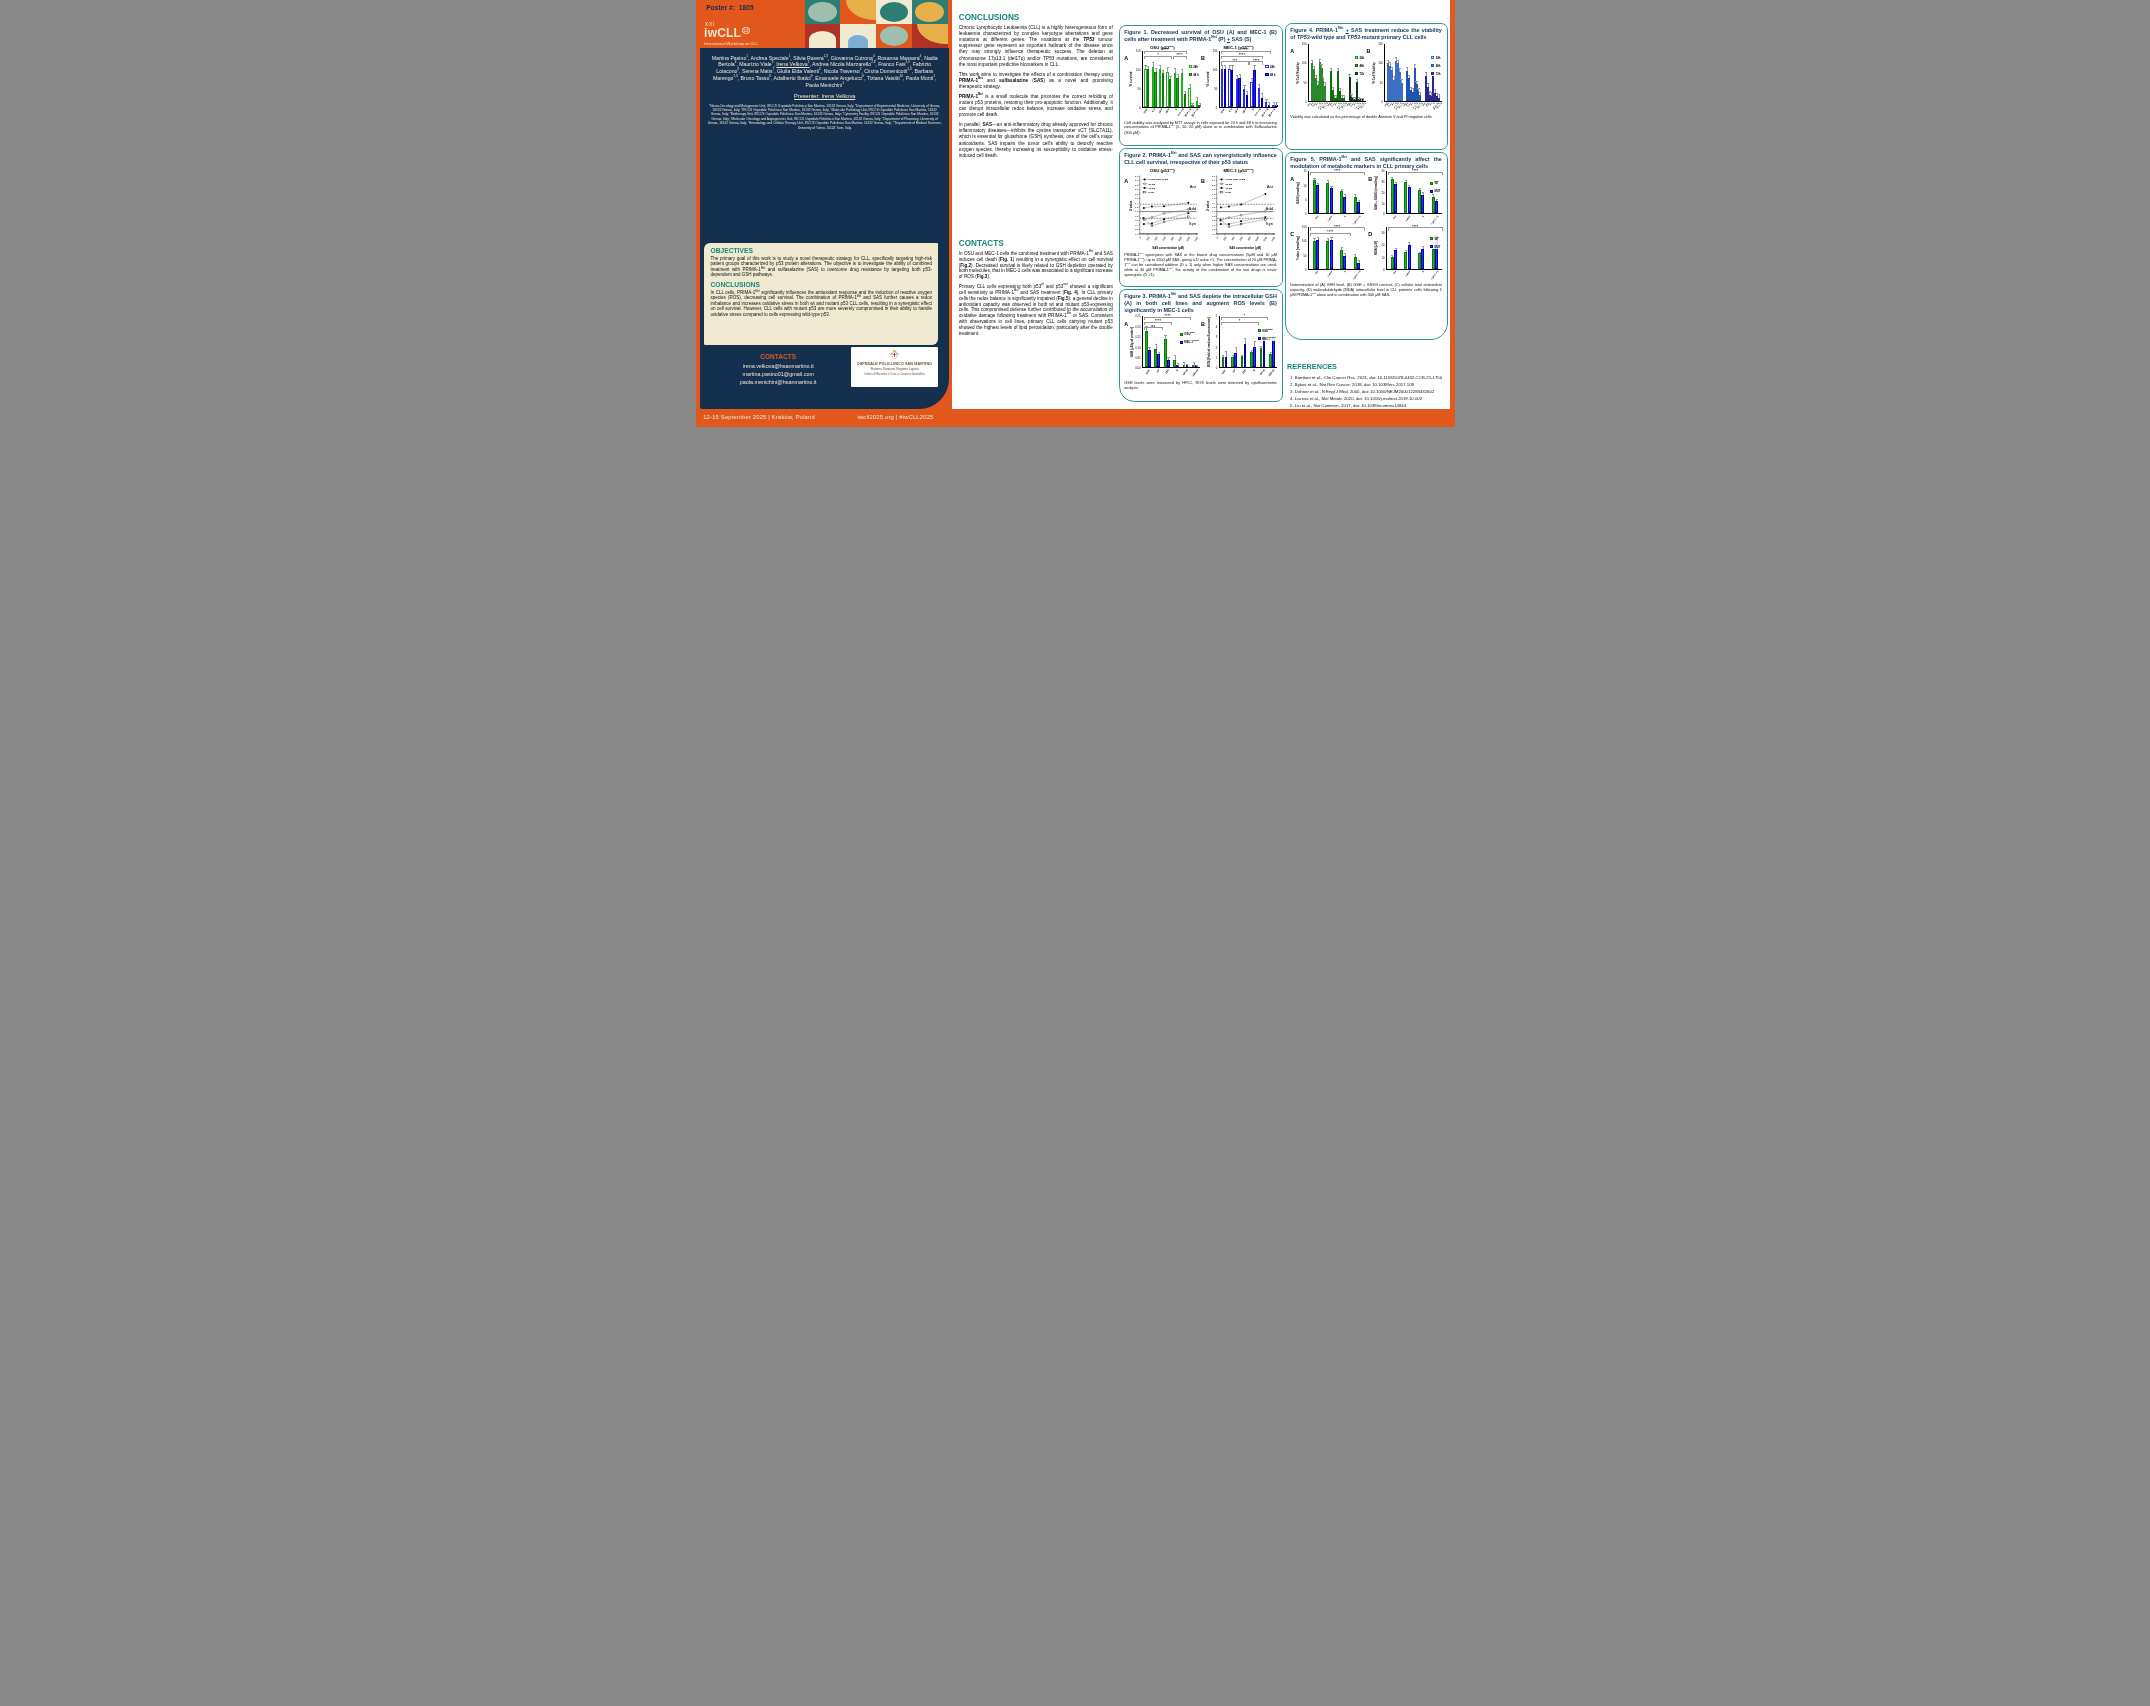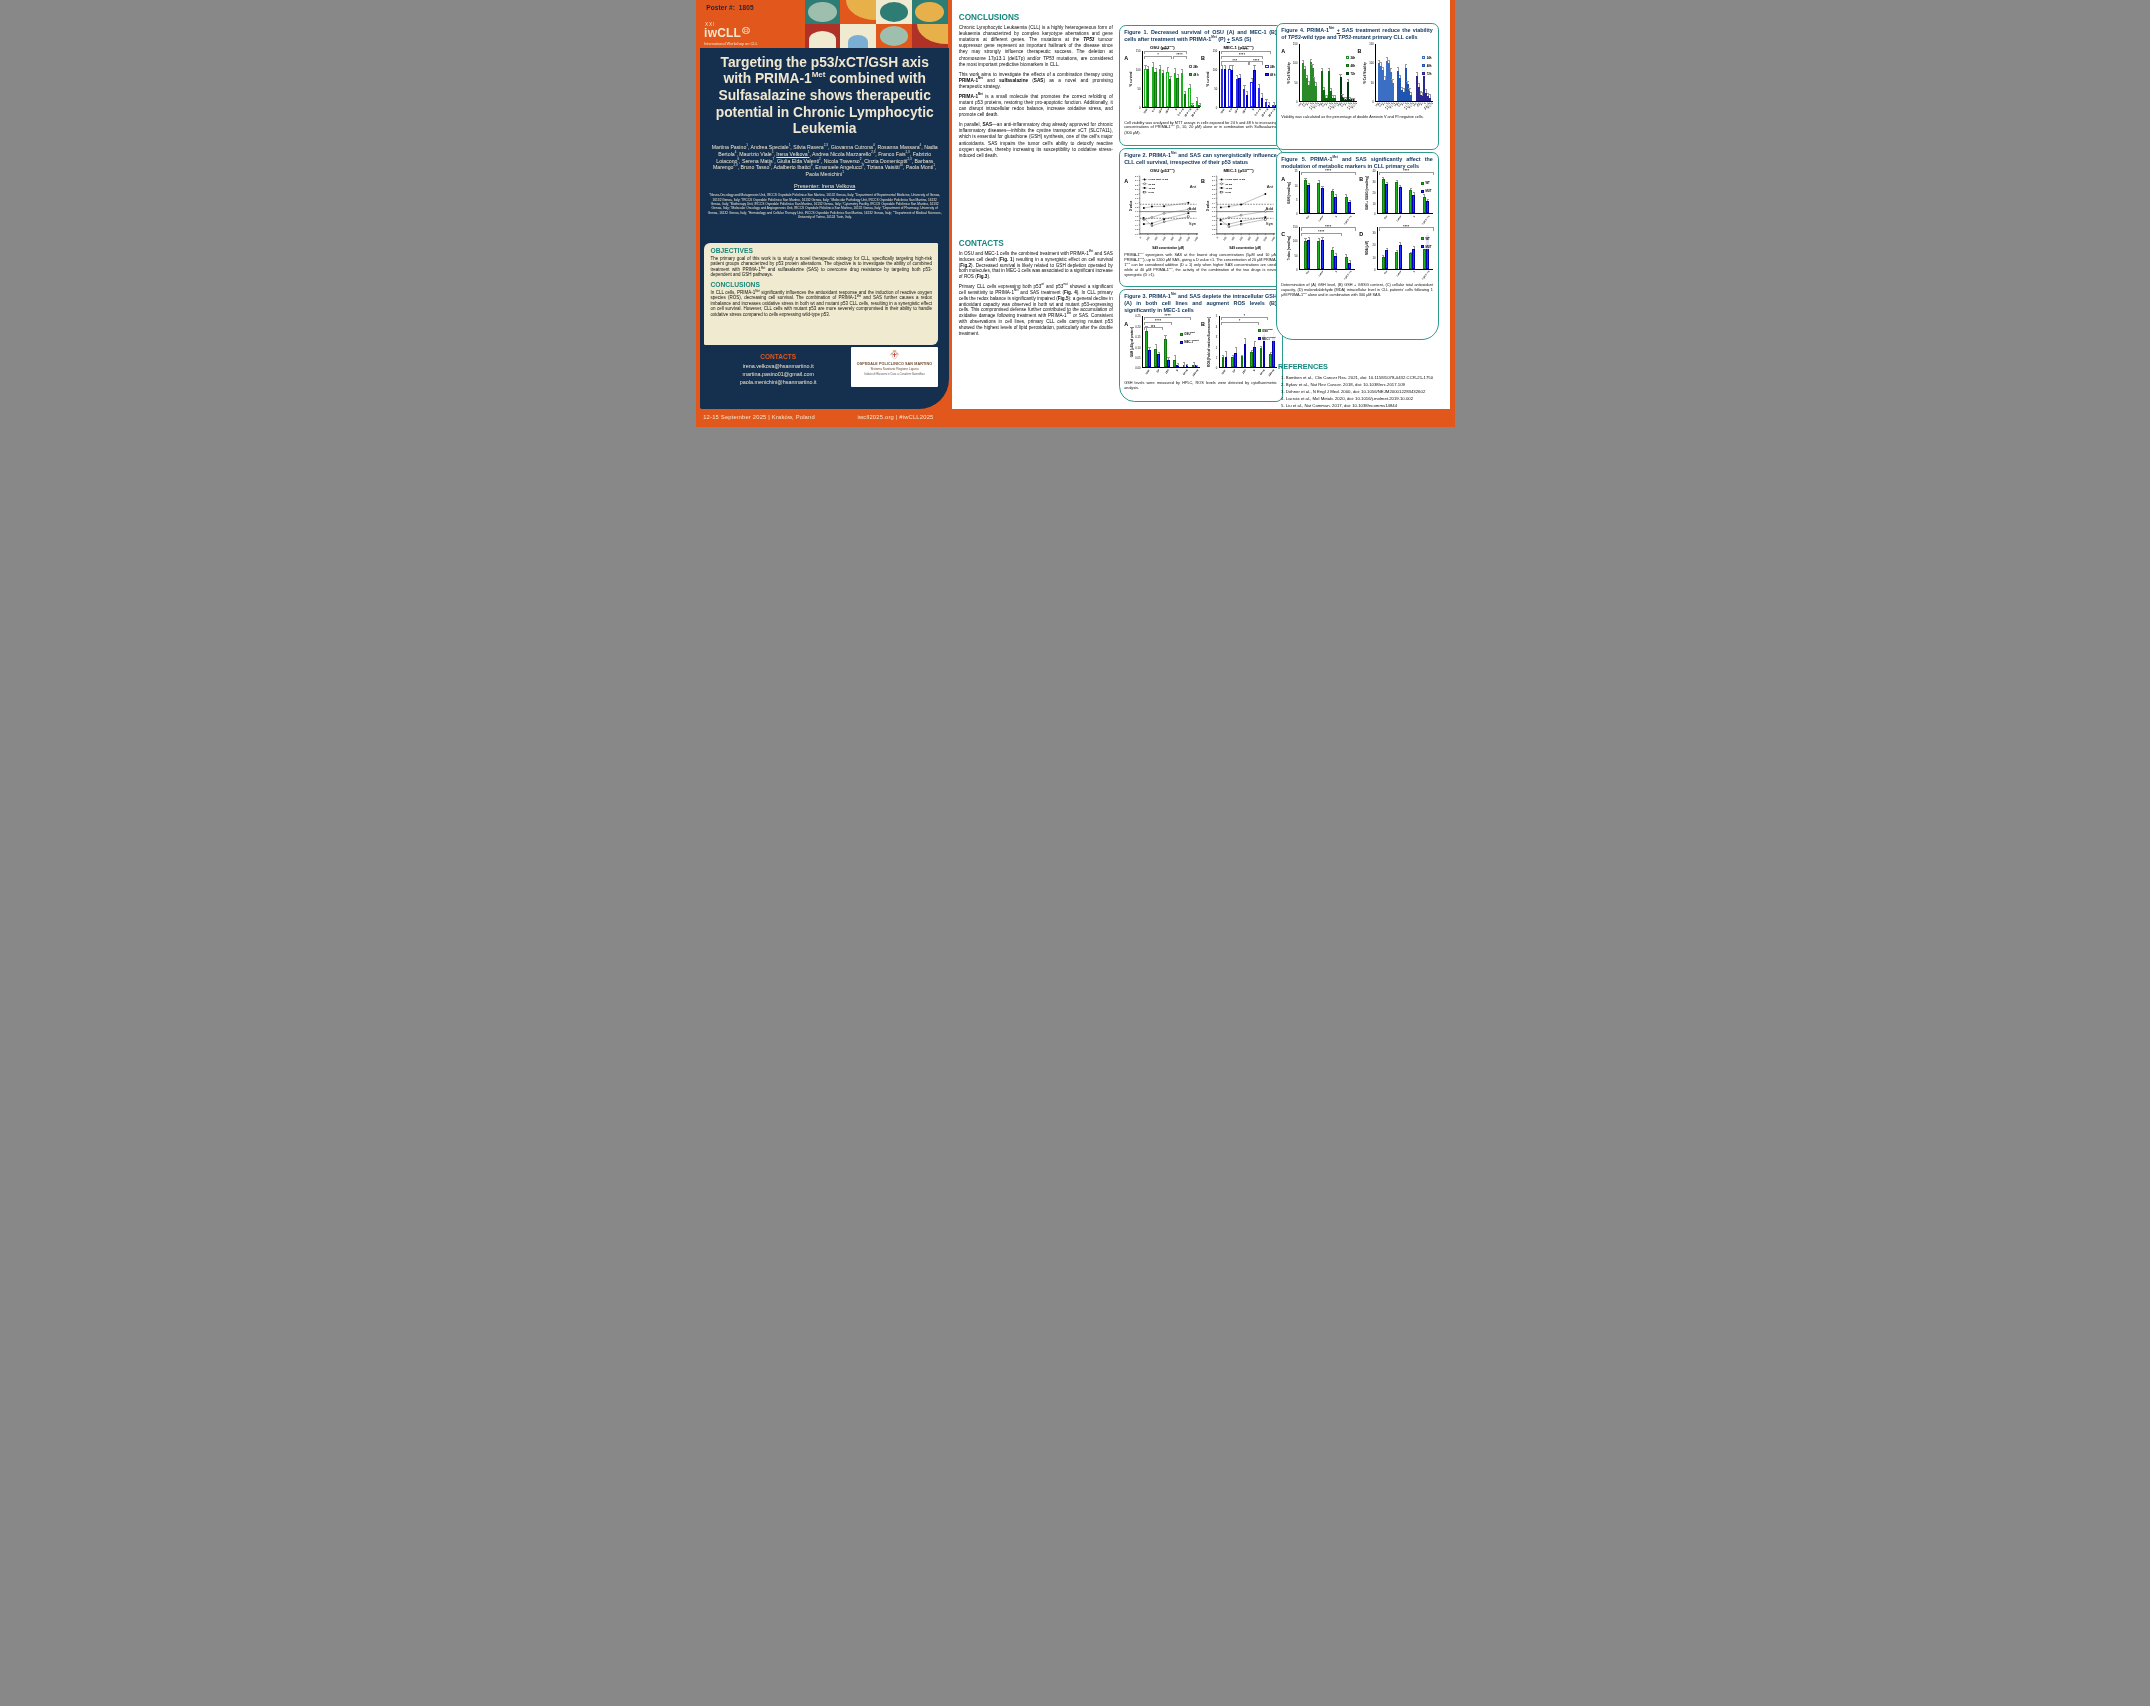--- a/index.html
+++ b/index.html
@@ -43,21 +43,21 @@
   .footer span{position:absolute;top:5.2px;letter-spacing:0.2px;}
   .f-left{left:7.7px;} .f-right{left:162px;}
   
   .main{position:absolute;left:256px;top:0;width:498px;height:409px;background:#ffffff;}
   .txtcol{position:absolute;left:7.3px;width:154px;}
   .tc-head{color:#17867d;font-weight:bold;font-size:8.2px;margin:0 0 3px;}
   .txtcol p{margin:0 0 3.9px;font-size:4.7px;line-height:1.3;text-align:justify;color:#0b0b0b;}
   #results-block p{font-size:4.6px;line-height:1.27;}
   .figcol{position:absolute;display:flex;flex-direction:column;}
   #figcol1{left:167px;top:25px;width:164px;gap:2.2px;}
-  #figcol2{left:324px;top:23px;width:163px;gap:2.2px;}
+  #figcol2{left:333px;top:23px;width:163px;gap:2.2px;}
   .figbox{border:0.9px solid #2d9a8e;border-radius:6.9px;background:#fff;padding:3px 4.7px;box-sizing:border-box;overflow:hidden;}
   .figtitle{color:#143a60;font-weight:bold;font-size:5.4px;line-height:1.26;text-align:justify;}
   .colhead{display:flex;margin:2.6px 0 0.4px;}
   .colhead span{flex:1;text-align:center;font-weight:bold;font-size:4.3px;color:#000;}
   .chartrow{display:flex;align-items:flex-start;gap:0.9px;}
   .pletter{font-weight:bold;font-size:5.4px;margin-top:4.3px;}
   .chart{position:relative;flex:1;min-width:0;}
   .figcap{font-size:3.8px;line-height:1.3;text-align:justify;color:#111;margin-top:2.2px;}
   .fig5grid{display:grid;grid-template-columns:1fr 1fr;gap:1.7px 4.3px;margin-top:1.7px;}
   .f5cell{display:flex;gap:0.9px;}
@@ -125,21 +125,20 @@
       </div>
     <div class="t-orange">
         <div class="shape-circle sage"></div>
       </div>
     <div class="t-red">
         <div class="quarter-tr"></div>
       </div>
   </div>
 
   <div class="sidebar">
-    <div class="title">Targeting the p53/xCT/GSH axis with PRIMA-1<sup>Met</sup> combined with Sulfasalazine shows therapeutic potential in Chronic Lymphocytic Leukemia</div>
     <div class="authors">Martina Pasino<sup>1</sup>, Andrea Speciale<sup>1</sup>, Silvia Ravera<sup>2,3</sup>, Giovanna Cutrona<sup>4</sup>, Rosanna Massara<sup>4</sup>, Nadia Bertola<sup>4</sup>, Maurizio Viale<sup>5</sup>, <u>Irena Velkova<sup>1</sup></u>, Andrea Nicola Mazzarello<sup>2,3</sup>, Franco Fais<sup>2,3</sup>, Fabrizio Loiacono<sup>6</sup>, Serena Matis<sup>7</sup>, Giulia Elda Valenti<sup>2</sup>, Nicola Traverso<sup>2</sup>, Cinzia Domenicotti<sup>2,3</sup>, Barbara Marengo<sup>2,3</sup>, Bruno Tasso<sup>8</sup>, Adalberto Ibatici<sup>9</sup>, Emanuele Angelucci<sup>9</sup>, Tiziana Vaisitti<sup>10</sup>, Paola Monti<sup>1</sup>, Paola Menichini<sup>1</sup></div>
     <div class="presenter">Presenter: Irena Velkova</div>
     <div class="affils"><sup>1</sup>Neuro-Oncology and Mutagenesis Unit, IRCCS Ospedale Policlinico San Martino, 16132 Genoa, Italy; <sup>2</sup>Department of Experimental Medicine, University of Genoa, 16132 Genoa, Italy; <sup>3</sup>IRCCS Ospedale Policlinico San Martino, 16132 Genoa, Italy; <sup>4</sup>Molecular Pathology Unit, IRCCS Ospedale Policlinico San Martino, 16132 Genoa, Italy; <sup>5</sup>Biotherapy Unit, IRCCS Ospedale Policlinico San Martino, 16132 Genoa, Italy; <sup>6</sup>Cytometry Facility, IRCCS Ospedale Policlinico San Martino, 16132 Genoa, Italy; <sup>7</sup>Molecular Oncology and Angiogenesis Unit, IRCCS Ospedale Policlinico San Martino, 16132 Genoa, Italy; <sup>8</sup>Department of Pharmacy, University of Genoa, 16132 Genoa, Italy; <sup>9</sup>Hematology and Cellular Therapy Unit, IRCCS Ospedale Policlinico San Martino, 16132 Genoa, Italy; <sup>10</sup>Department of Medical Sciences, University of Torino, 10124 Turin, Italy.</div>
 
     <div class="creambox">
       <div class="sect-head">OBJECTIVES</div>
       <div class="sect-body">The primary goal of this work is to study a novel therapeutic strategy for CLL, specifically targeting high-risk patient groups characterized by p53 protein alterations. The objective is to investigate the ability of combined treatment with PRIMA-1<sup>Met</sup> and sulfasalazine (SAS) to overcome drug resistance by targeting both  p53-dependent and GSH pathways.</div>
       <div class="sect-head" style="margin-top:3px">CONCLUSIONS</div>
       <div class="sect-body">In CLL cells, PRIMA-1<sup>Met</sup> significantly influences the antioxidant response and the induction of reactive oxygen species (ROS), decreasing cell survival. The combination of PRIMA-1<sup>Met</sup> and SAS further causes a redox imbalance and increases oxidative stress in both wt and mutant p53 CLL cells, resulting in a synergistic effect on cell survival. However, CLL cells with mutant p53 are more severely compromised in their ability to handle oxidative stress compared to cells expressing wild-type p53.</div>
     </div>

